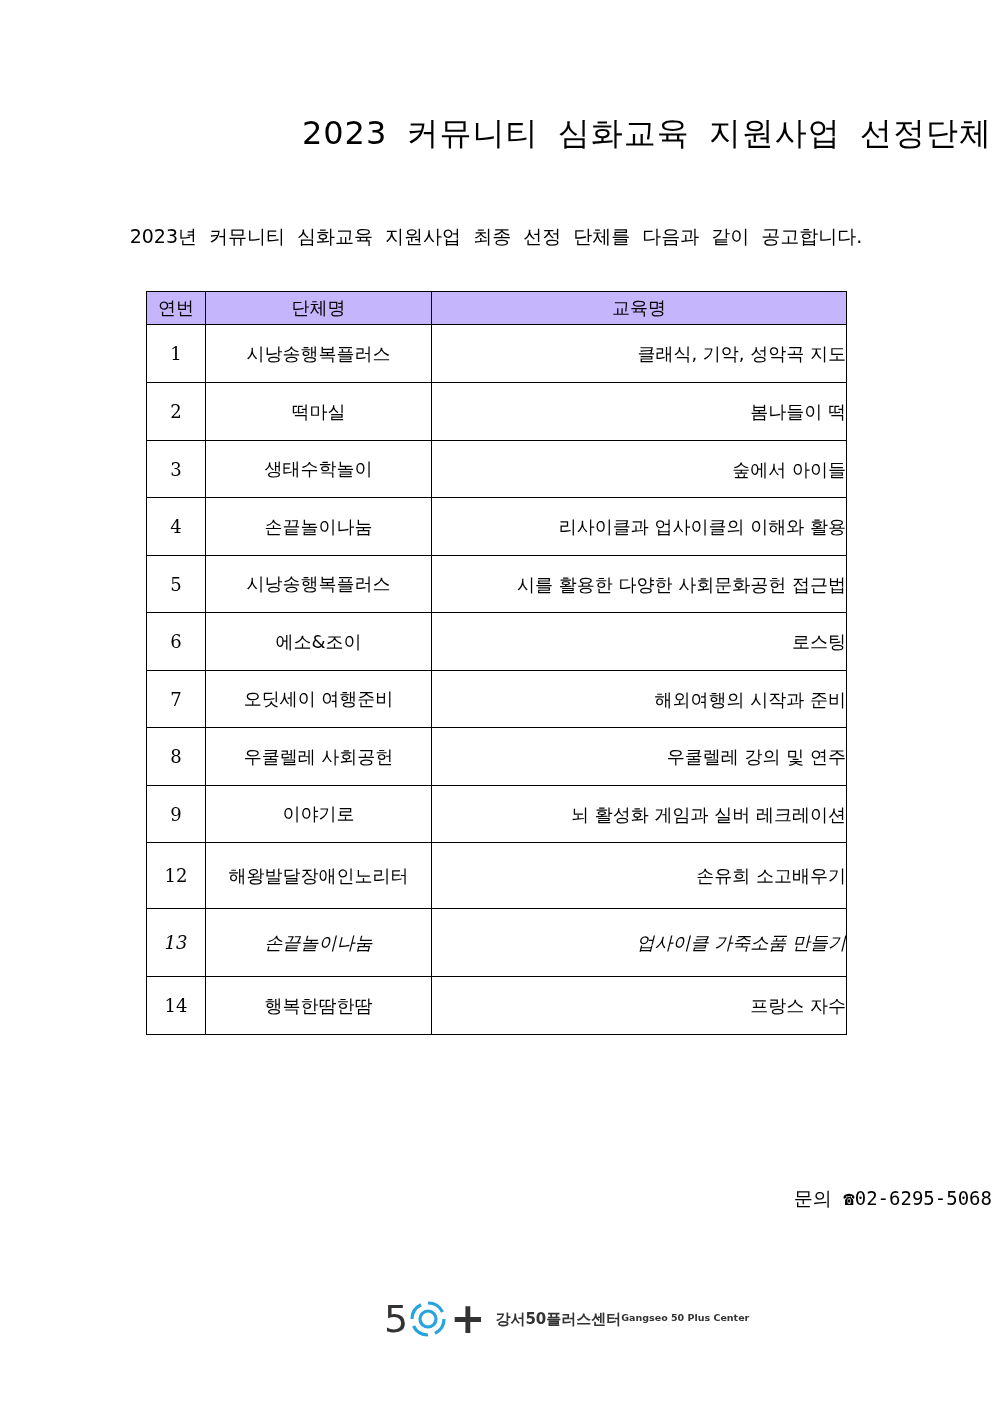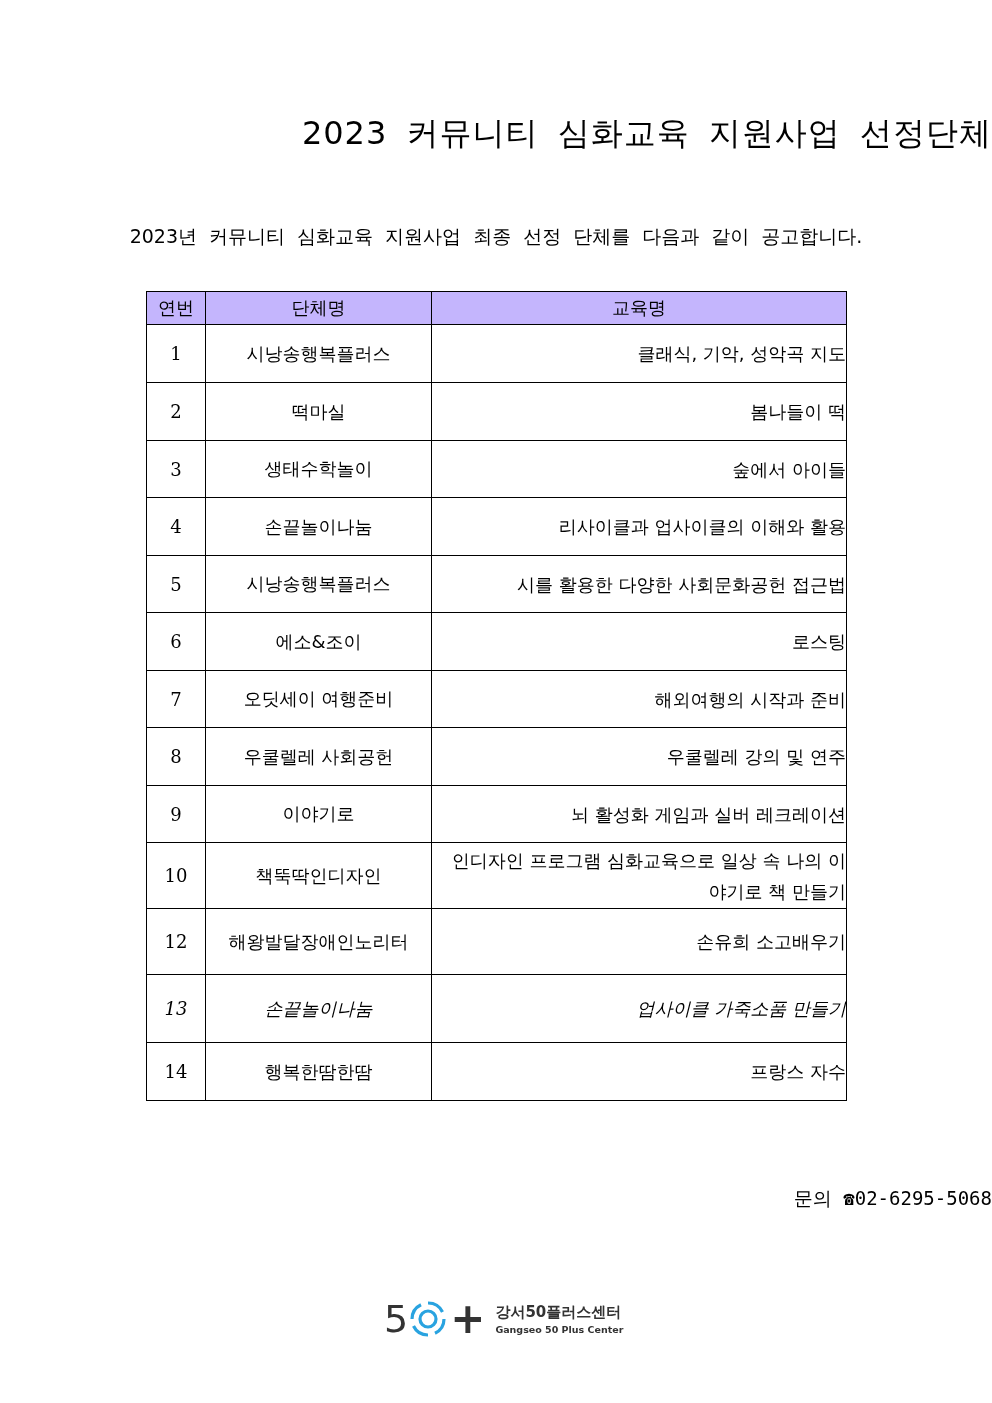--- a/index.html
+++ b/index.html
@@ -44,21 +44,21 @@
     }
     .logo .five {
       font-family: "DejaVu Sans", "Liberation Sans", sans-serif;
       font-size: 38px; color: #333; line-height: 1;
     }
     .logo svg { display: block; }
     .logo .plus {
       font-family: "DejaVu Sans", "Liberation Sans", sans-serif;
       font-size: 42px; color: #333; line-height: 1; margin-left: 2px; font-weight: bold;
     }
-    .logo .text { margin-left: 10px; display: flex; flex-direction: column; }
+    .logo .text { margin-left: 10px; display: flex; flex-direction: row; }
     .logo .ko {
       font-family: "DejaVu Sans", "Liberation Sans", sans-serif;
       font-size: 15px; font-weight: bold; color: #333;
     }
     .logo .en {
       font-family: "DejaVu Sans", "Liberation Sans", sans-serif;
       font-size: 9.5px; font-weight: bold; color: #333; margin-top: 2px;
     }
   </style>
 </head>
@@ -119,25 +119,20 @@
       <tr style="height: 58px;">
         <td class="num">8</td>
         <td class="org">우쿨렐레 사회공헌</td>
         <td class="course">우쿨렐레 강의 및 연주</td>
       </tr>
       <tr style="height: 57px;">
         <td class="num">9</td>
         <td class="org">이야기로</td>
         <td class="course">뇌 활성화 게임과 실버 레크레이션</td>
       </tr>
-      <tr style="height: 66px;">
-        <td class="num">10</td>
-        <td class="org">책뚝딱인디자인</td>
-        <td class="course">인디자인 프로그램 심화교육으로 일상 속 나의 이야기로 책 만들기</td>
-      </tr>
       <tr style="height: 66px; padding-left: 16px;">
         <td class="num">12</td>
         <td class="org">해왕발달장애인노리터</td>
         <td class="course">손유희 소고배우기</td>
       </tr>
       <tr style="height: 68px; font-style: italic;">
         <td class="num">13</td>
         <td class="org">손끝놀이나눔</td>
         <td class="course">업사이클 가죽소품 만들기</td>
       </tr>

